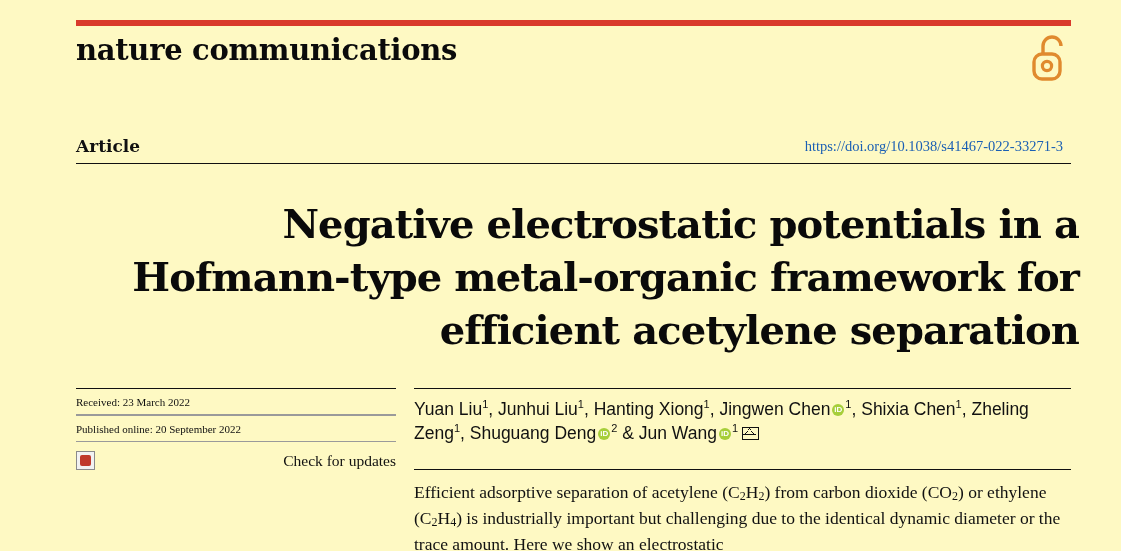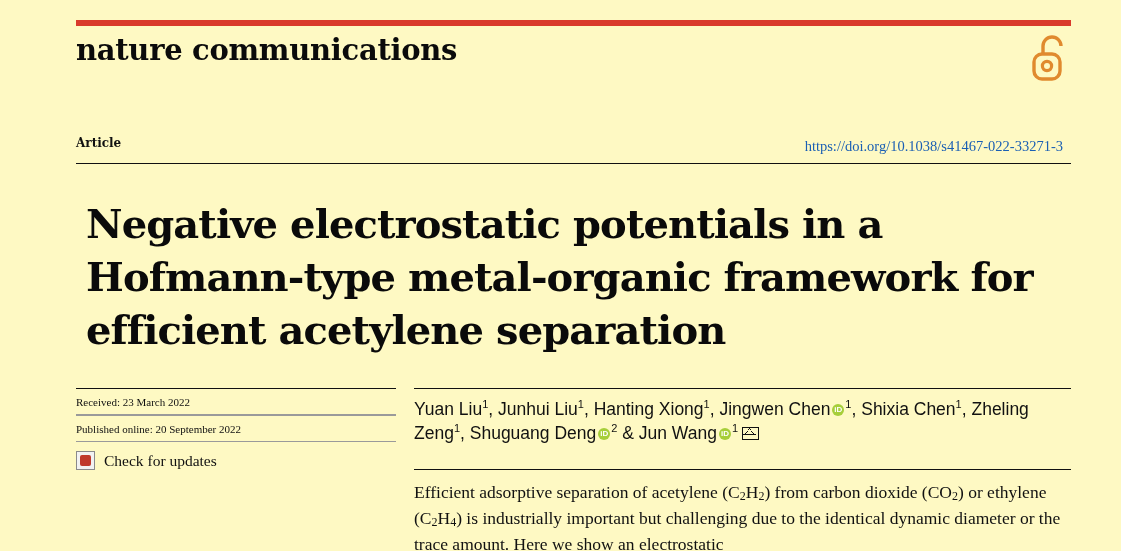--- a/index.html
+++ b/index.html
@@ -54,21 +54,21 @@
     left: 76px;
     top: 136px;
     width: 995px;
     height: 28px;
   }
   .article-label {
     position: absolute;
     left: 0;
     top: 0;
     font-family: "DejaVu Serif", serif;
-    font-size: 12px;
+    font-size: 17px;
     font-weight: 700;
     color: #111;
   }
   .doi-link {
     position: absolute;
     right: 8px;
     top: 2px;
     font-family: "Liberation Serif", serif;
     font-size: 14.5px;
     color: #1a5fb4;
@@ -79,29 +79,30 @@
     position: absolute;
     left: 76px;
     top: 163px;
     width: 995px;
     height: 1px;
     background: #111;
   }
   
   .title {
     position: absolute;
-    left: 86px;
+    left: 79px;
     top: 170px;
     width: 1000px;
     font-family: "DejaVu Serif", serif;
     font-size: 40px;
     line-height: 53px;
     font-weight: 700;
     letter-spacing: -0.9px;
     color: #0a0a0a;
+    text-align: right;
   }
   
   .meta-col {
     position: absolute;
     left: 76px;
     top: 388px;
     width: 320px;
   }
   .meta-rule {
     width: 320px;
@@ -116,20 +117,21 @@
     font-size: 11px;
     color: #111;
     padding: 7px 0 6px 0;
     white-space: nowrap;
   }
   .check-updates {
     display: flex;
     align-items: center;
     gap: 9px;
     padding: 9px 0 0 0;
+    justify-content: space-between;
   }
   .cu-icon {
     width: 17px;
     height: 17px;
     border: 1px solid #8a8a8a;
     background: #f2f2f2;
     position: relative;
     flex: none;
   }
   .cu-icon:after {

